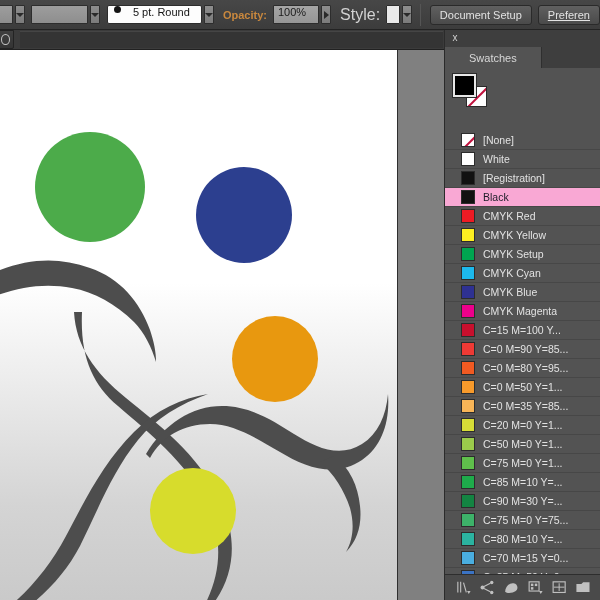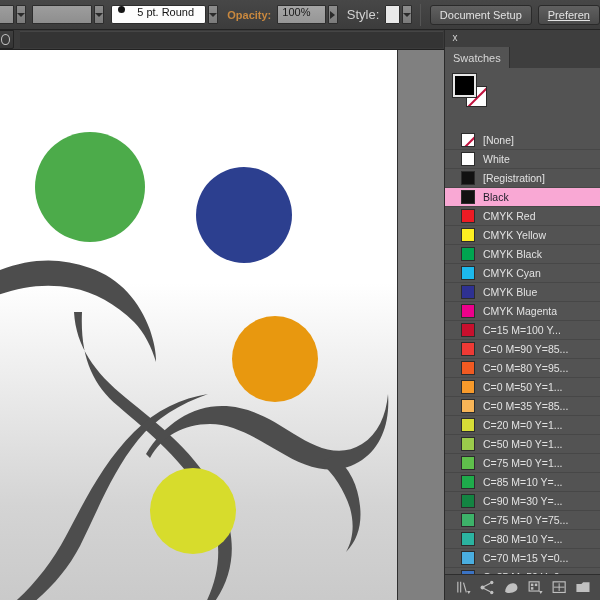--- a/index.html
+++ b/index.html
@@ -44,21 +44,21 @@
   }
   .brush-dot { width: 7px; height: 7px; border-radius: 50%; background: #141414; flex:none; }
   .brush-label { font-size: 11px; color: #141414; white-space: nowrap; }
   .cb-text { font-size: 11px; color: #c9883e; white-space: nowrap; font-weight: bold; }
   .opacity-box {
     height: 19px; width: 72px; background: linear-gradient(#a5a5a5,#969696);
     border: 1px solid #2d2d2d; border-radius: 1px;
     display: flex; padding: 0 4px;
   }
   .opacity-box span { font-size: 11px; color: #1a1a1a; }
-  .cb-label { font-size: 13px; color: #d2d2d2; white-space: nowrap; }
+  .cb-label { font-size: 16px; color: #d2d2d2; white-space: nowrap; }
   .style-chip {
     width: 22px; height: 19px; background: #e9e9e9;
     border: 1px solid #2d2d2d; border-radius: 1px;
   }
   .cb-btn {
     height: 20px; padding: 0 9px;
     background: linear-gradient(#606060,#4a4a4a);
     border: 1px solid #2a2a2a; border-radius: 3px;
     font-size: 11px; color: #e2e2e2; display: flex; align-items: center;
     white-space: nowrap;
@@ -111,21 +111,21 @@
   }
   .panel-close {
     position: absolute; left: 4px; top: 2px; width: 12px; height: 12px;
     color: #d0d0d0; font-size: 10px; line-height: 12px; text-align: center;
   }
   .panel-tabrow {
     position: absolute; left: 0; top: 17px; width: 156px; height: 21px;
     background: #3e3e3e;
   }
   .panel-tab {
-    position: absolute; left: 0; top: 0; height: 21px; padding: 0 8px;
+    position: absolute; left: 0; top: 0; height: 21px; padding: 0 24px;
     background: #535353; display: flex; align-items: center;
     font-size: 11px; color: #d8d8d8; border-right: 1px solid #2f2f2f;
   }
   .panel-swatchpair {
     position: absolute; left: 8px; top: 44px; width: 36px; height: 32px;
   }
   .sw-fill {
     position: absolute; left: 0; top: 0; width: 23px; height: 23px;
     background: #000; border: 2px solid #e8e8e8; outline: 1px solid #2a2a2a;
   }
@@ -299,21 +299,21 @@
         <div class="swatch-row">
           <div class="swatch-chip" style="background: rgb(237, 27, 36);"></div>
           <div class="swatch-name">CMYK Red</div>
         </div>
         <div class="swatch-row">
           <div class="swatch-chip" style="background: rgb(253, 238, 33);"></div>
           <div class="swatch-name">CMYK Yellow</div>
         </div>
         <div class="swatch-row">
           <div class="swatch-chip" style="background: rgb(0, 165, 80);"></div>
-          <div class="swatch-name">CMYK Black</div>
+          <div class="swatch-name">CMYK Setup</div>
         </div>
         <div class="swatch-row">
           <div class="swatch-chip" style="background: rgb(28, 184, 236);"></div>
           <div class="swatch-name">CMYK Cyan</div>
         </div>
         <div class="swatch-row">
           <div class="swatch-chip" style="background: rgb(46, 49, 146);"></div>
           <div class="swatch-name">CMYK Blue</div>
         </div>
         <div class="swatch-row">

